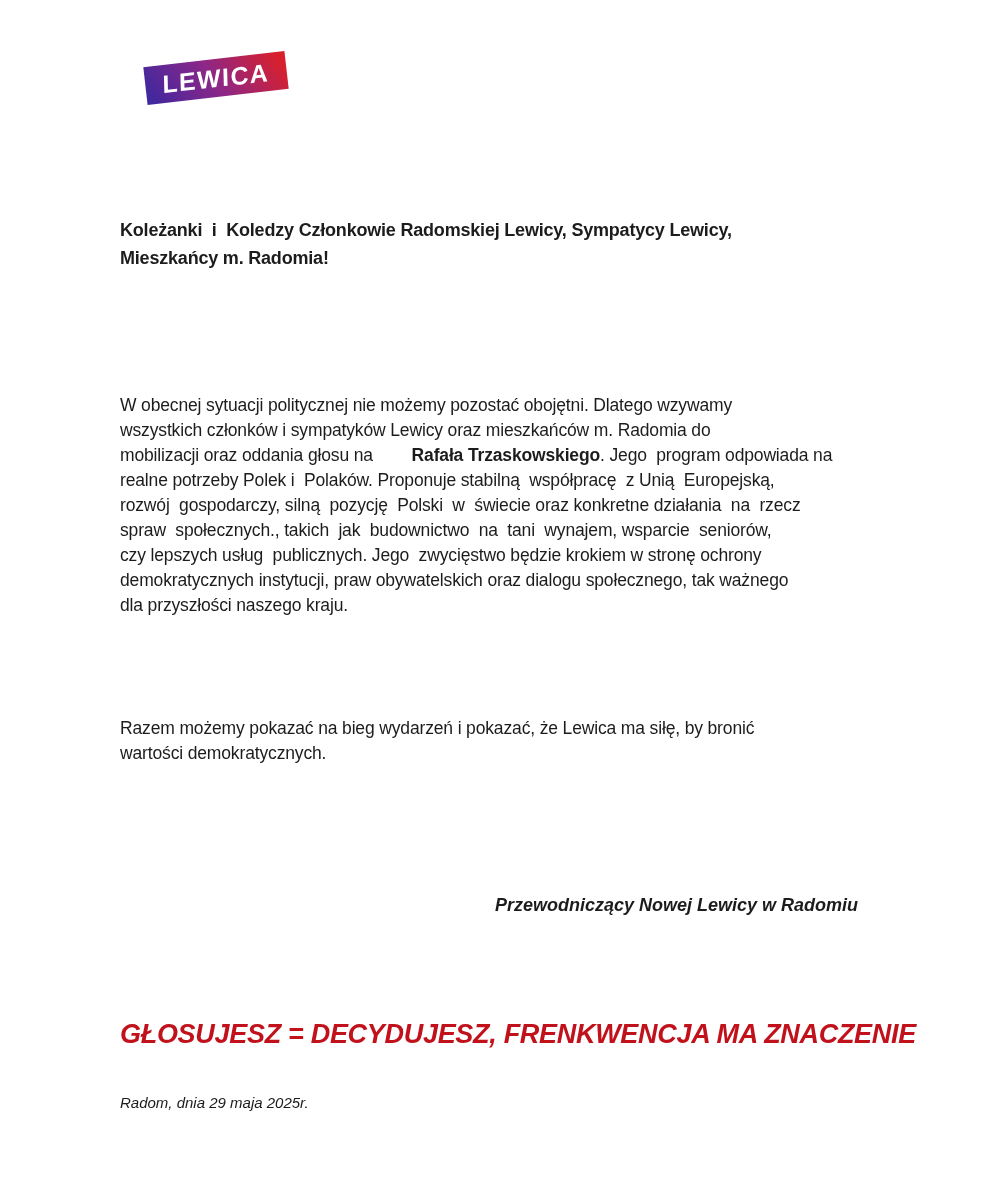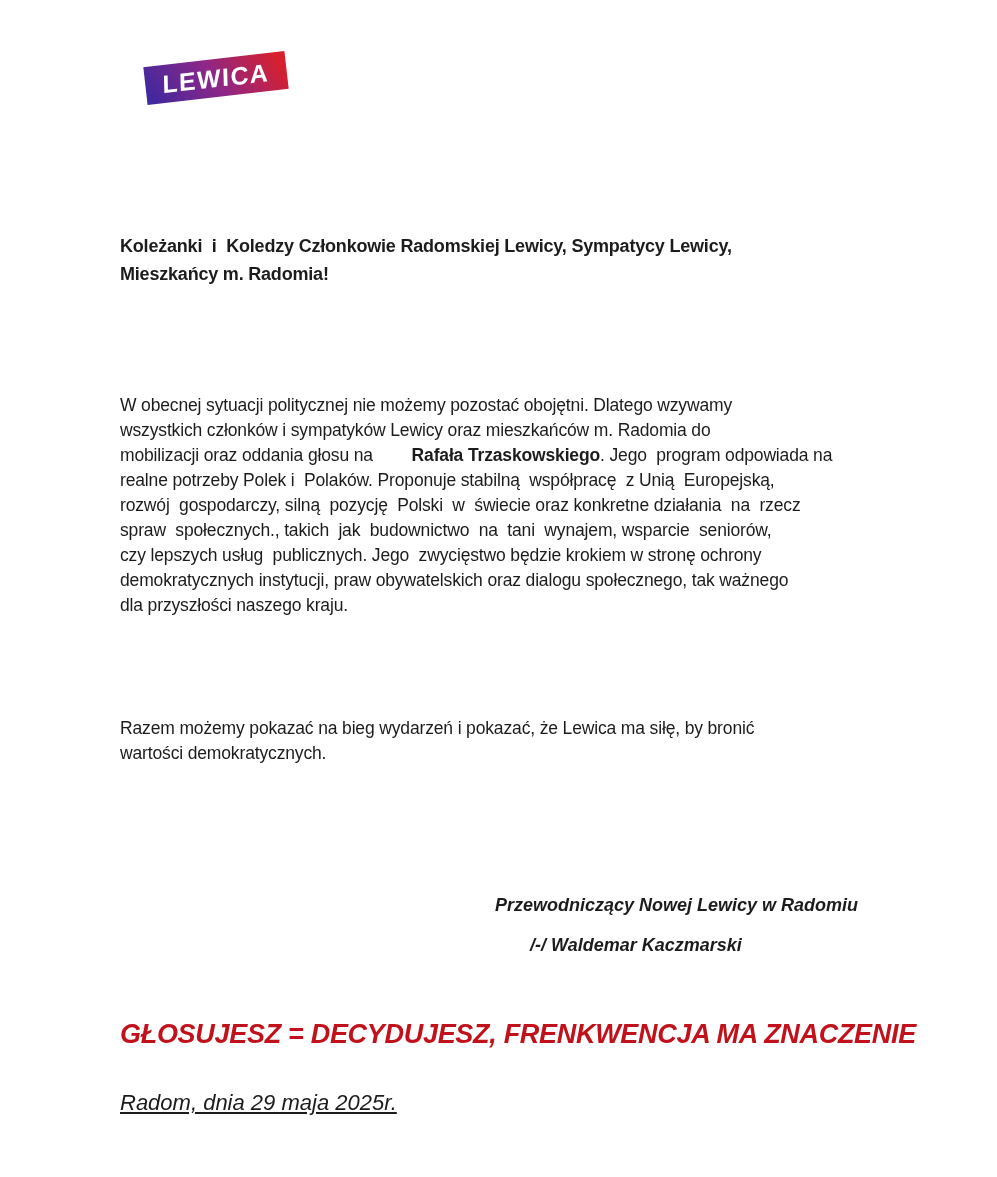--- a/index.html
+++ b/index.html
@@ -58,55 +58,53 @@
     font-weight: 700;
     font-style: italic;
     font-size: 27px;
     line-height: 32px;
     letter-spacing: -0.3px;
     white-space: pre;
   }
 
   .dateline {
     font-style: italic;
-    font-size: 22px;
+    font-size: 15px;
     line-height: 25px;
-    text-decoration: underline;
   }
 </style>
 </head>
 <body>
 
 <div class="page">
 
   <div class="abs logo">
     <span class="logo-text">LEWICA</span>
   </div>
 
 
-  <div class="abs txt bold-head" style="top:232px;">Koleżanki  i  Koledzy Członkowie Radomskiej Lewicy, Sympatycy Lewicy,
+  <div class="abs txt bold-head" style="top:216px;">Koleżanki  i  Koledzy Członkowie Radomskiej Lewicy, Sympatycy Lewicy,
 Mieszkańcy m. Radomia!</div>
 
 
   <div class="abs txt body-par" style="top:393px;"><span>W obecnej sytuacji politycznej nie możemy pozostać obojętni. Dlatego wzywamy
 wszystkich członków i sympatyków Lewicy oraz mieszkańców m. Radomia do
 mobilizacji oraz oddania głosu na </span><b>Rafała Trzaskowskiego</b><span>. Jego  program odpowiada na
 realne potrzeby Polek i  Polaków. Proponuje stabilną  współpracę  z Unią  Europejską,
 rozwój  gospodarczy, silną  pozycję  Polski  w  świecie oraz konkretne działania  na  rzecz
 spraw  społecznych., takich  jak  budownictwo  na  tani  wynajem, wsparcie  seniorów,
 czy lepszych usług  publicznych. Jego  zwycięstwo będzie krokiem w stronę ochrony
 demokratycznych instytucji, praw obywatelskich oraz dialogu społecznego, tak ważnego
 dla przyszłości naszego kraju.</span></div>
 
 
   <div class="abs txt body-par" style="top:716px;">Razem możemy pokazać na bieg wydarzeń i pokazać, że Lewica ma siłę, by bronić
 wartości demokratycznych.</div>
 
 
   <div class="abs sig" style="left:495px; top:893px;">Przewodniczący Nowej Lewicy w Radomiu</div>
 
-  <div class="abs sig" style="left:530px; top:933px;">/-/ Waldemar Kaczmarski</div>
 
   <div class="abs slogan" style="left:120px; top:1006px; color:#c1121c;margin-top:12px;">GŁOSUJESZ = DECYDUJESZ, FRENKWENCJA MA ZNACZENIE</div>
 
   <div class="abs dateline" style="left:120px; top:1090px;">Radom, dnia 29 maja 2025r.</div>
 
 </div>
 
 </body></html>

